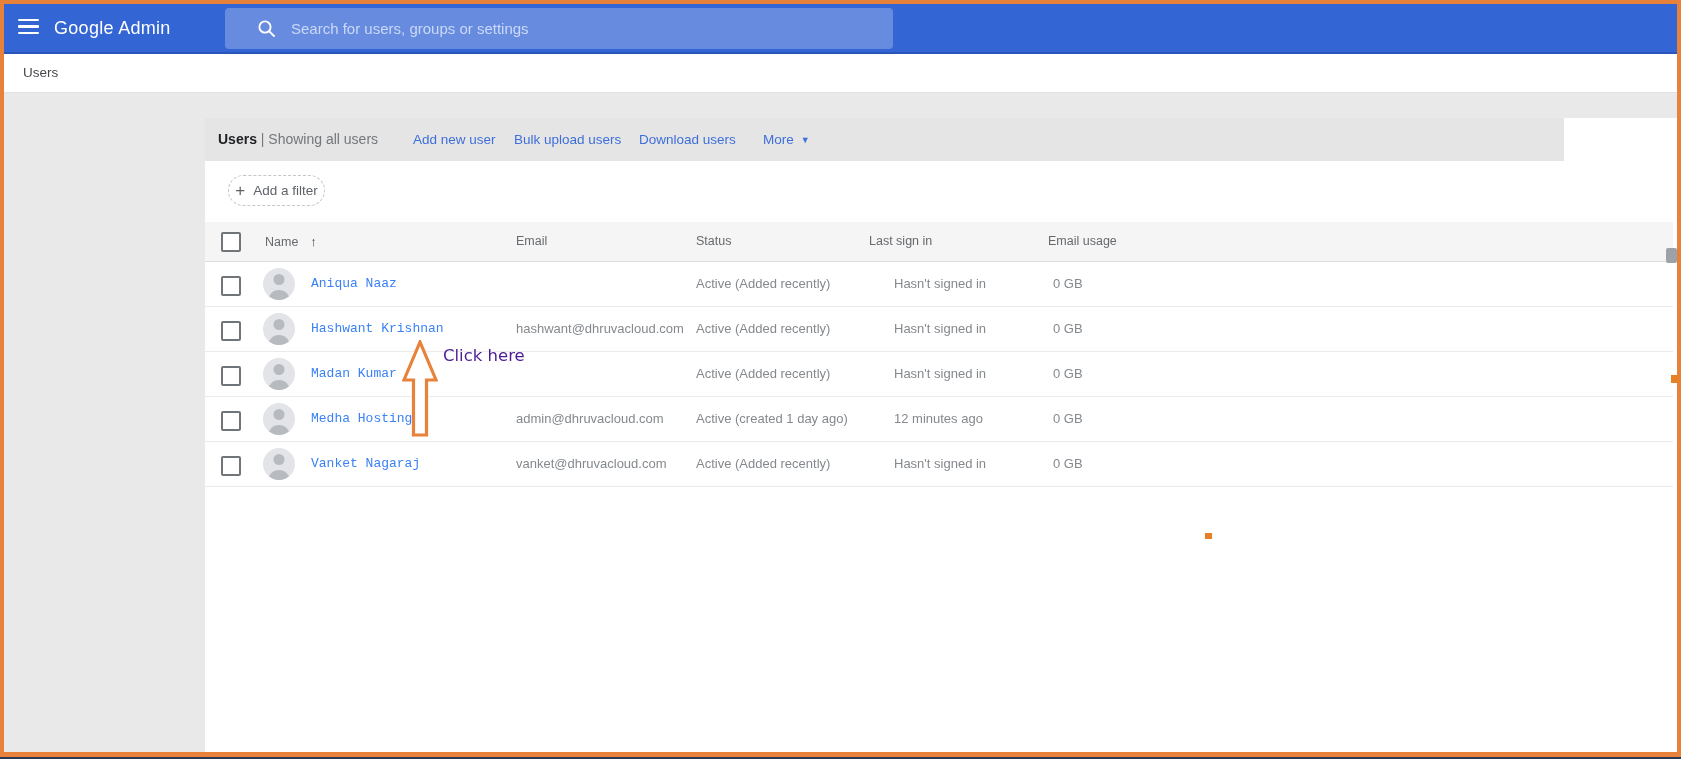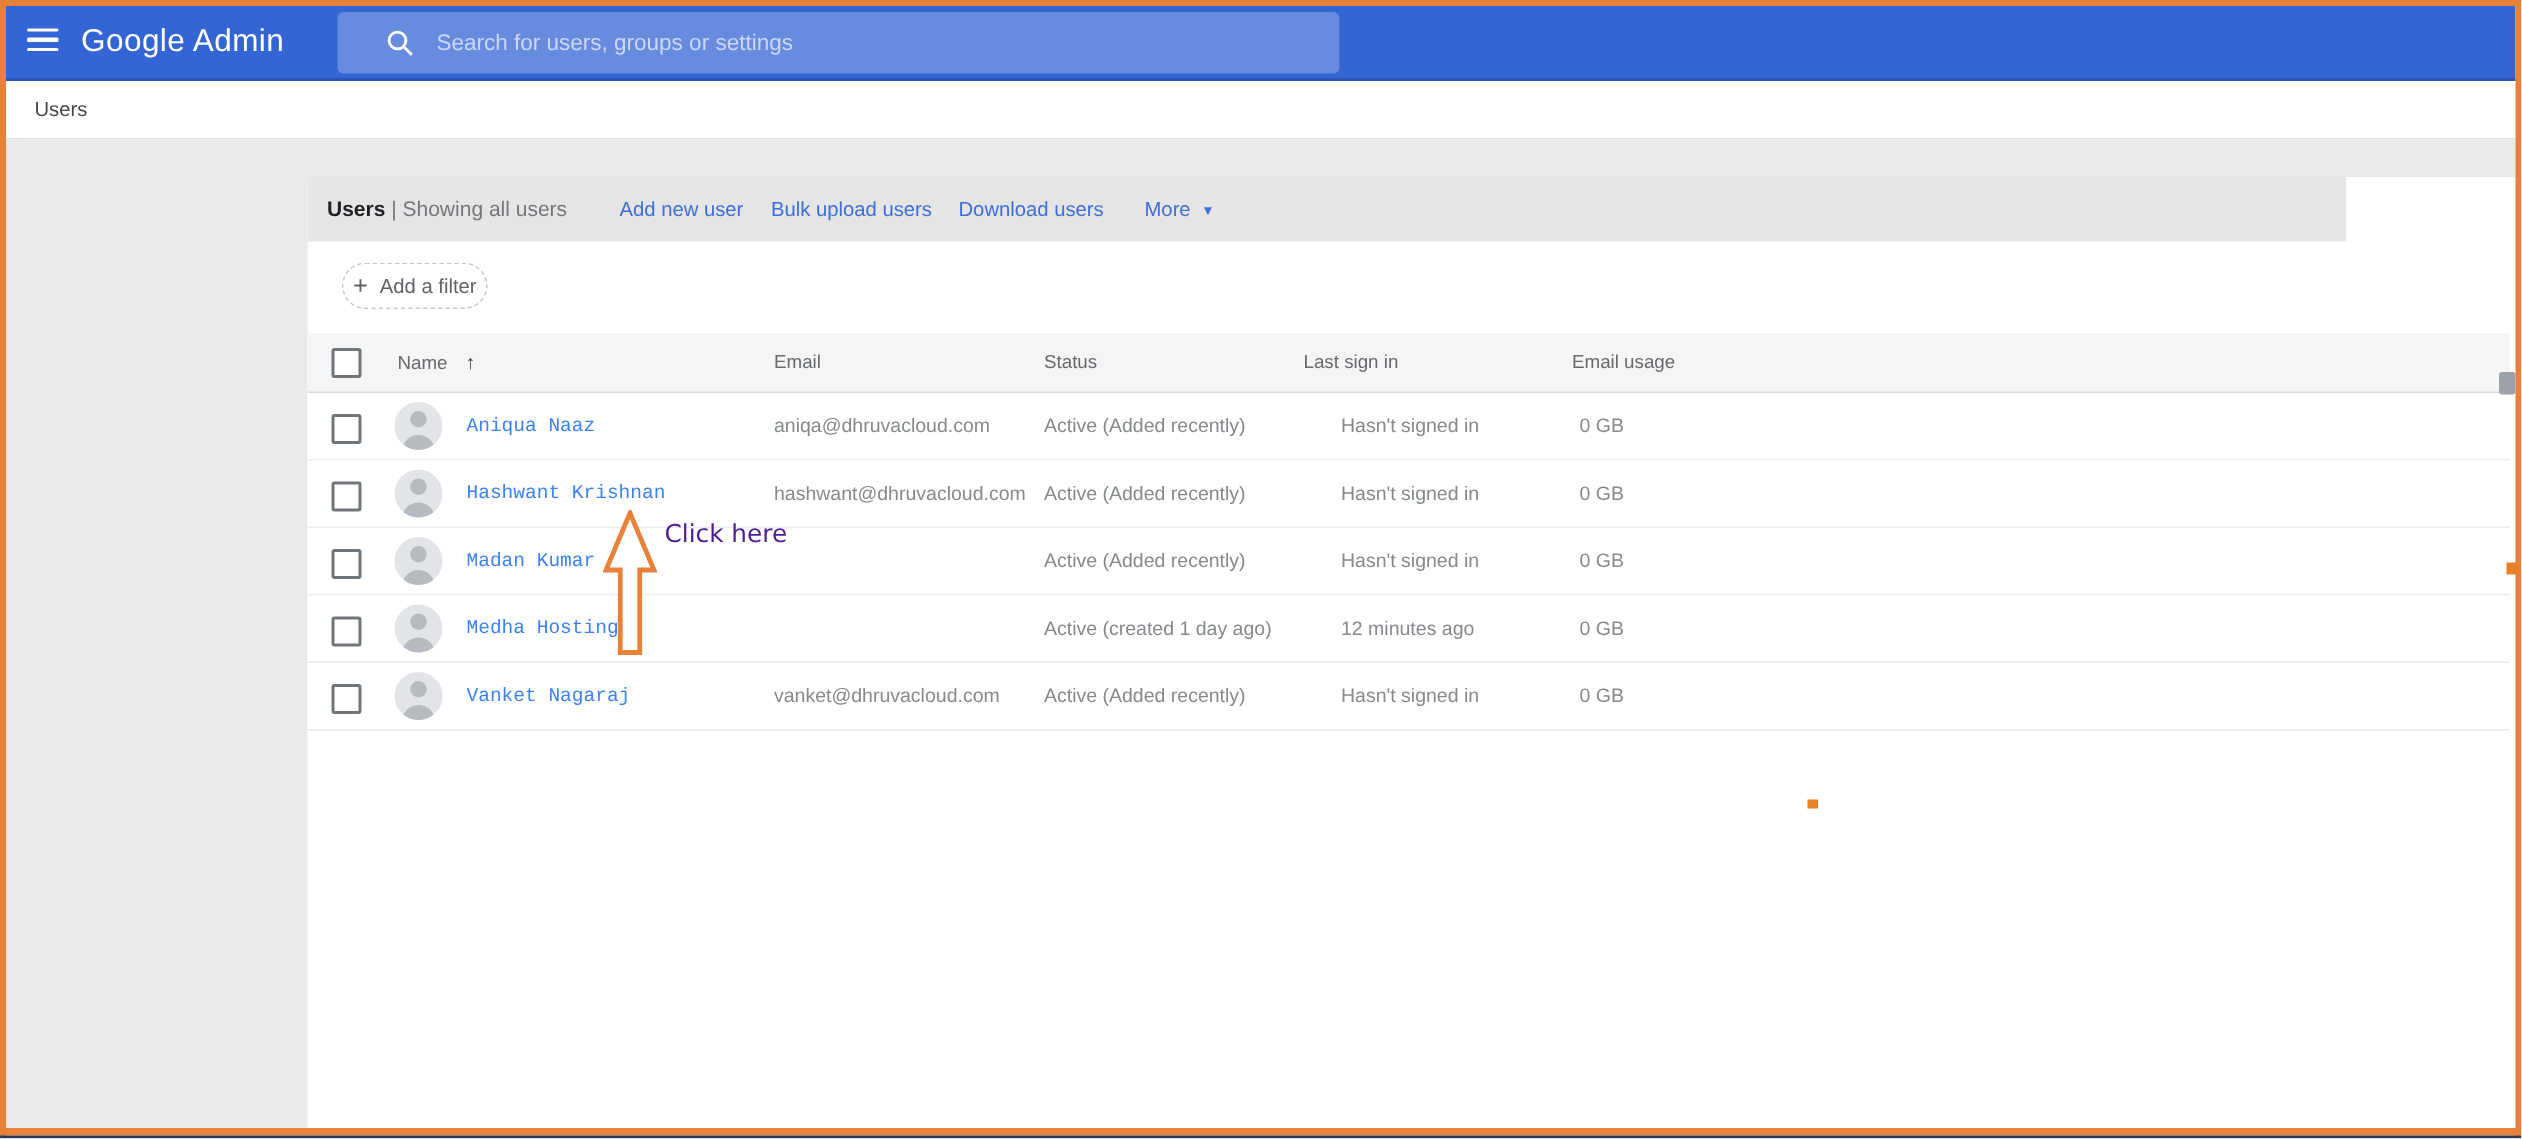--- a/index.html
+++ b/index.html
@@ -12,21 +12,21 @@
   .edge-left{left:0;top:0;bottom:0;width:4px;}
   .edge-right{right:0;top:0;bottom:0;width:4px;}
   .edge-bottom-orange{left:0;right:0;bottom:2px;height:5px;}
   .edge-bottom-dark{position:absolute;left:0;right:0;bottom:0;height:2px;background:#2d3a55;z-index:11;}
 
   
   .appbar{position:absolute;left:4px;top:4px;width:1673px;height:50px;background:#3365d4;
           border-bottom:2px solid #2a55b8;box-sizing:border-box;}
   .hamburger{position:absolute;left:14px;top:15px;width:22px;height:18px;cursor:pointer;}
   .hamburger span{display:block;width:21px;height:2.4px;background:#fff;margin-bottom:4px;border-radius:1px;}
-  .logo{position:absolute;left:50px;top:0;height:48px;line-height:48px;color:#fff;font-size:21px;
+  .logo{position:absolute;left:50px;top:0;height:48px;line-height:48px;color:#fff;font-size:18px;
         font-weight:500;letter-spacing:.3px;white-space:nowrap;}
   .searchbox{position:absolute;left:221px;top:4px;width:668px;height:41px;background:rgba(255,255,255,.26);
              border-radius:4px;display:flex;align-items:center;padding-left:32px;box-sizing:border-box;}
   .searchbox svg{flex:0 0 auto;}
   .searchbox input{background:transparent;border:none;outline:none;color:#fff;font-size:15px;
                    margin-left:13px;width:560px;font-family:inherit;}
   .searchbox input::placeholder{color:#cbd8f7;opacity:1;}
 
   
   .breadcrumb-bar{position:absolute;left:4px;top:54px;width:1673px;height:38px;background:#fff;
@@ -131,21 +131,20 @@
       <span class="hl c-email">Email</span>
       <span class="hl c-status">Status</span>
       <span class="hl c-last">Last sign in</span>
       <span class="hl c-usage">Email usage</span>
     </div>
 
     <div class="row" style="top:144px">
       <span class="cbx"></span>
       <span class="avatar"></span>
       <a class="cell name">Aniqua Naaz</a>
-      <span class="cell email">aniqa@dhruvacloud.com</span>
       <span class="cell status">Active (Added recently)</span>
       <span class="cell last">Hasn't signed in</span>
       <span class="cell usage">0 GB</span>
     </div>
 
     <div class="row" style="top:189px">
       <span class="cbx"></span>
       <span class="avatar"></span>
       <a class="cell name">Hashwant Krishnan</a>
       <span class="cell email">hashwant@dhruvacloud.com</span>
@@ -160,20 +159,21 @@
       <a class="cell name">Madan Kumar</a>
       <span class="cell status">Active (Added recently)</span>
       <span class="cell last">Hasn't signed in</span>
       <span class="cell usage">0 GB</span>
     </div>
 
     <div class="row" style="top:279px">
       <span class="cbx"></span>
       <span class="avatar"></span>
       <a class="cell name">Medha Hosting</a>
+      <span class="cell email">admin@dhruvacloud.com</span>
       <span class="cell status">Active (created 1 day ago)</span>
       <span class="cell last">12 minutes ago</span>
       <span class="cell usage">0 GB</span>
     </div>
 
     <div class="row" style="top:324px">
       <span class="cbx"></span>
       <span class="avatar"></span>
       <a class="cell name">Vanket Nagaraj</a>
       <span class="cell email">vanket@dhruvacloud.com</span>

